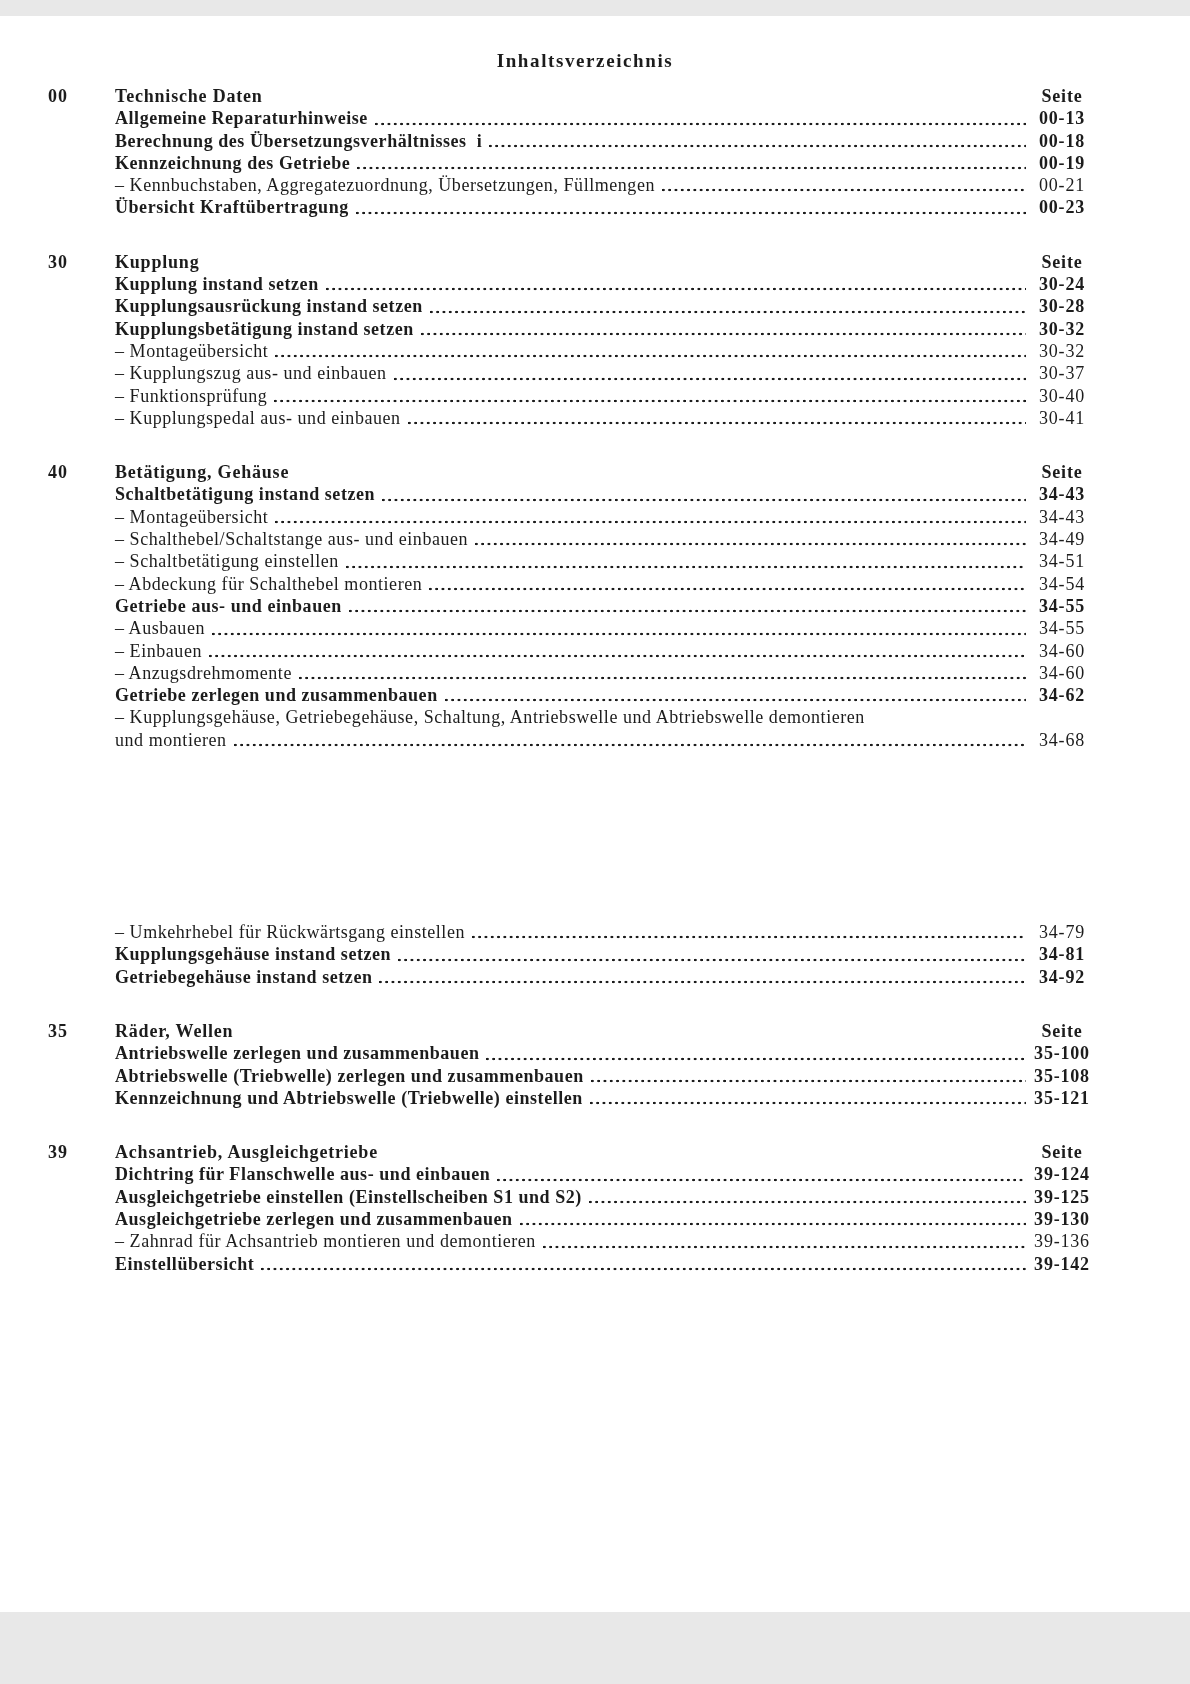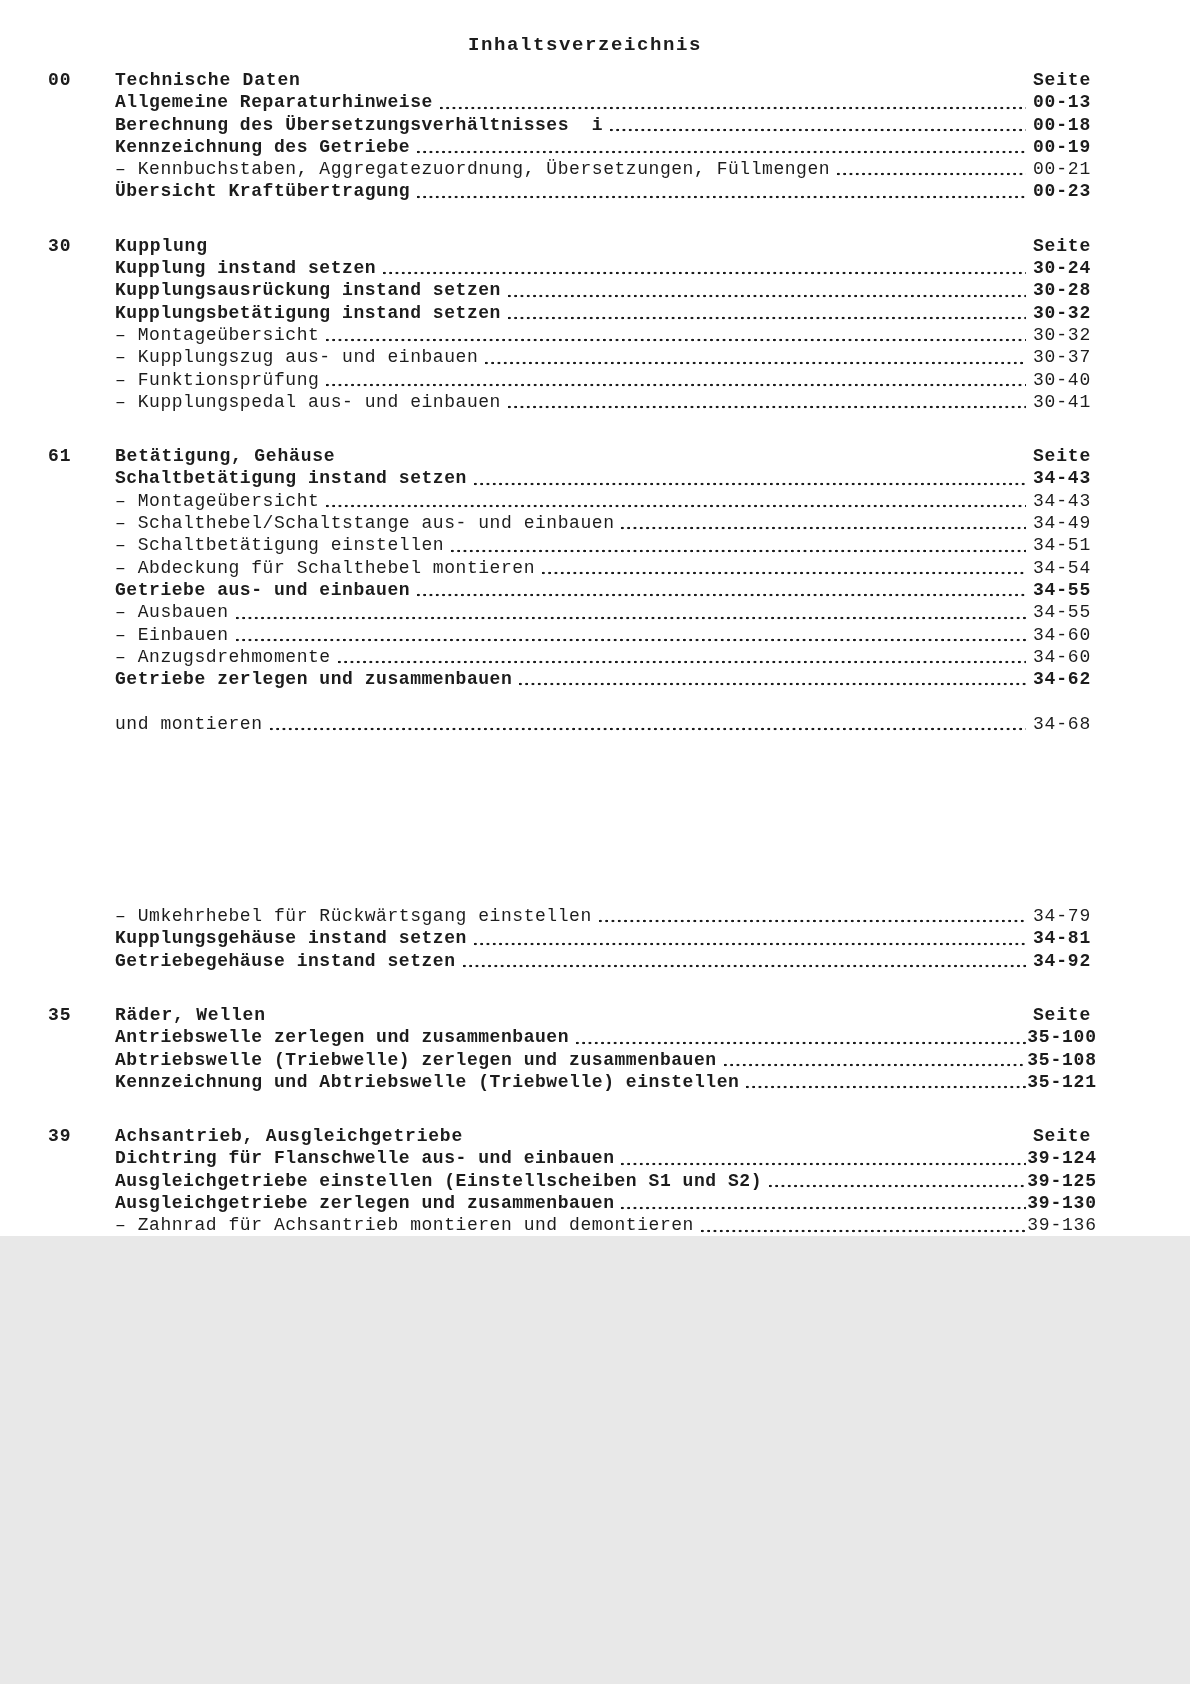--- a/index.html
+++ b/index.html
@@ -1,23 +1,23 @@
 <!DOCTYPE html>
 <html><head>
 <meta charset="utf-8">
 <style>
   html,body { margin:0; padding:0; background:#e8e8e8; }
   .page {
     position: relative;
     width: 1190px;
-    height: 1236px;
-    margin: 0 auto;
+    height: 1596px;
+    margin: 16px auto;
     background: var(--paper, #ffffff);
     color: var(--ink, #1c1c1c);
-    font-family: Liberation Mono, monospace;
+    font-family: Liberation Serif, serif;
     overflow: hidden;
   }
   .title {
     margin: 0;
     padding-top: 33px;
     width: 1170px;
     text-align: center;
     font-size: 19px;
     line-height: 24px;
     font-weight: 700;
@@ -178,21 +178,21 @@
     <span class="col-num"></span>
     <span class="col-text">– Kupplungspedal aus- und einbauen</span>
     <span class="leader"></span>
     <span class="col-page">30-41</span>
   </div>
 </div>
   </section>
 
   <section class="section">
     <div class="row header-row">
-      <span class="col-num">61</span>
+      <span class="col-num">40</span>
       <span class="col-text sec-title">Betätigung, Gehäuse</span>
       <span class="leader no-dots"></span>
       <span class="col-page seite">Seite</span>
     </div>
     <div class="entries">
   <div class="row entry-row bold">
     <span class="col-num"></span>
     <span class="col-text">Schaltbetätigung instand setzen</span>
     <span class="leader"></span>
     <span class="col-page">34-43</span>
@@ -256,20 +256,21 @@
 
   <div class="row entry-row bold">
     <span class="col-num"></span>
     <span class="col-text">Getriebe zerlegen und zusammenbauen</span>
     <span class="leader"></span>
     <span class="col-page">34-62</span>
   </div>
 
   <div class="row entry-row">
     <span class="col-num"></span>
+    <span class="col-text">– Kupplungsgehäuse, Getriebegehäuse, Schaltung, Antriebswelle und Abtriebswelle demontieren</span>
     <span class="leader no-dots"></span>
     <span class="col-page"></span>
   </div>
 
   <div class="row entry-row">
     <span class="col-num"></span>
     <span class="col-text">und montieren</span>
     <span class="leader"></span>
     <span class="col-page">34-68</span>
   </div>

